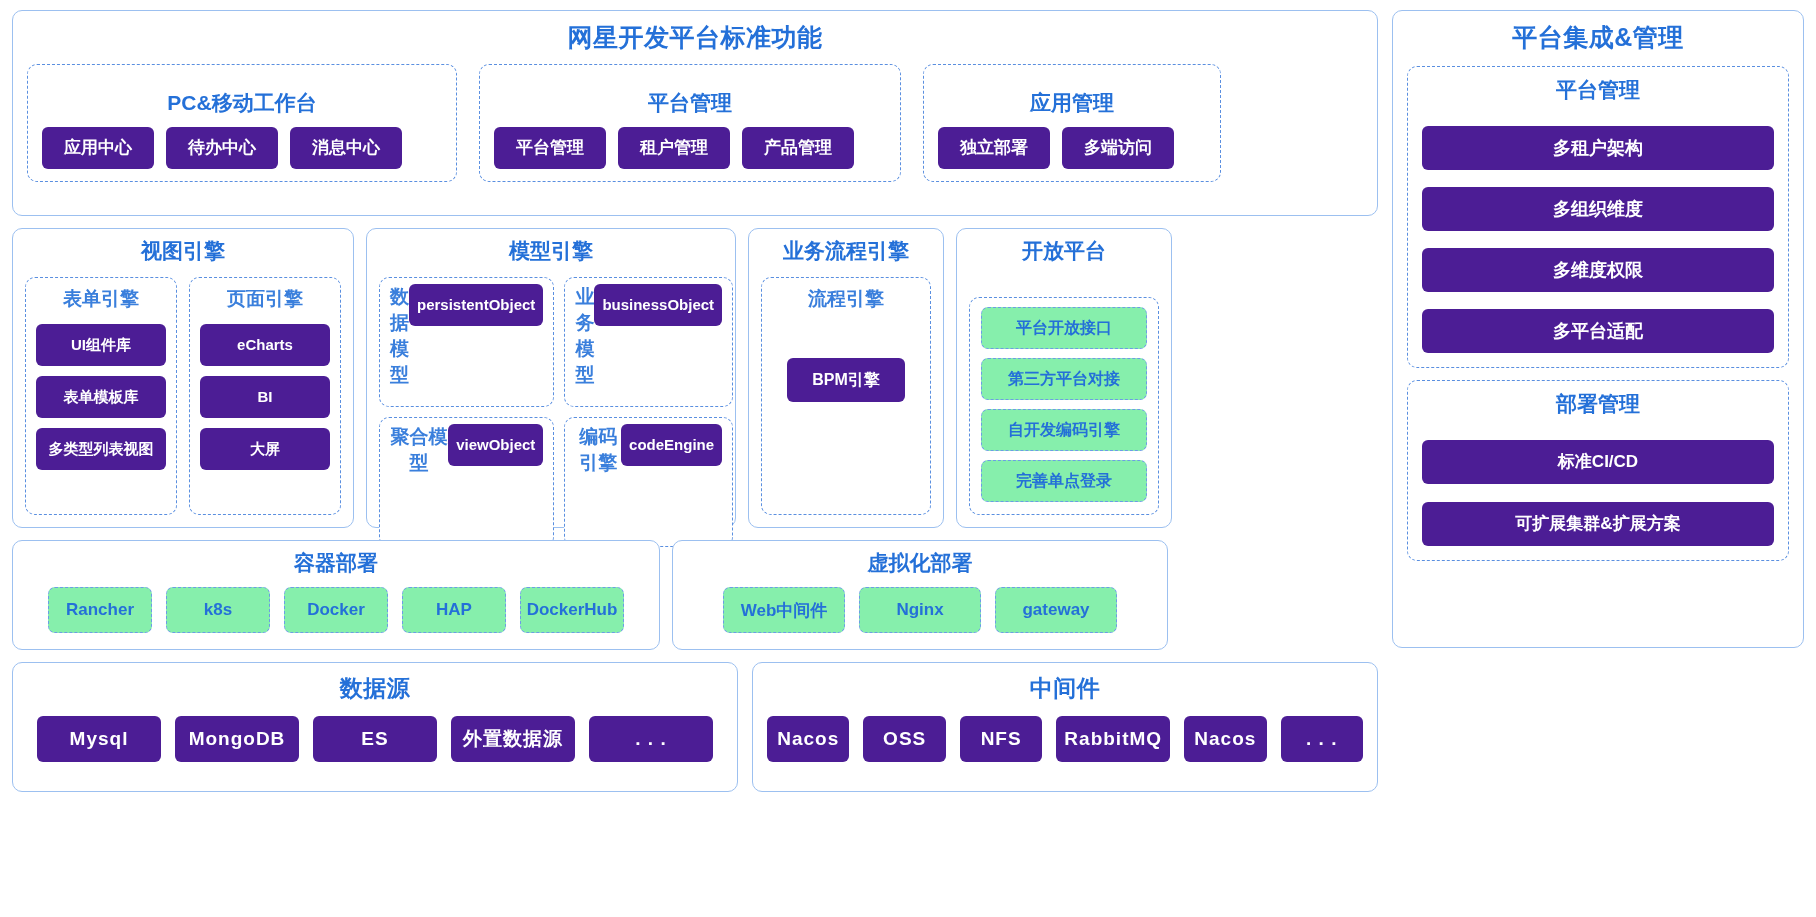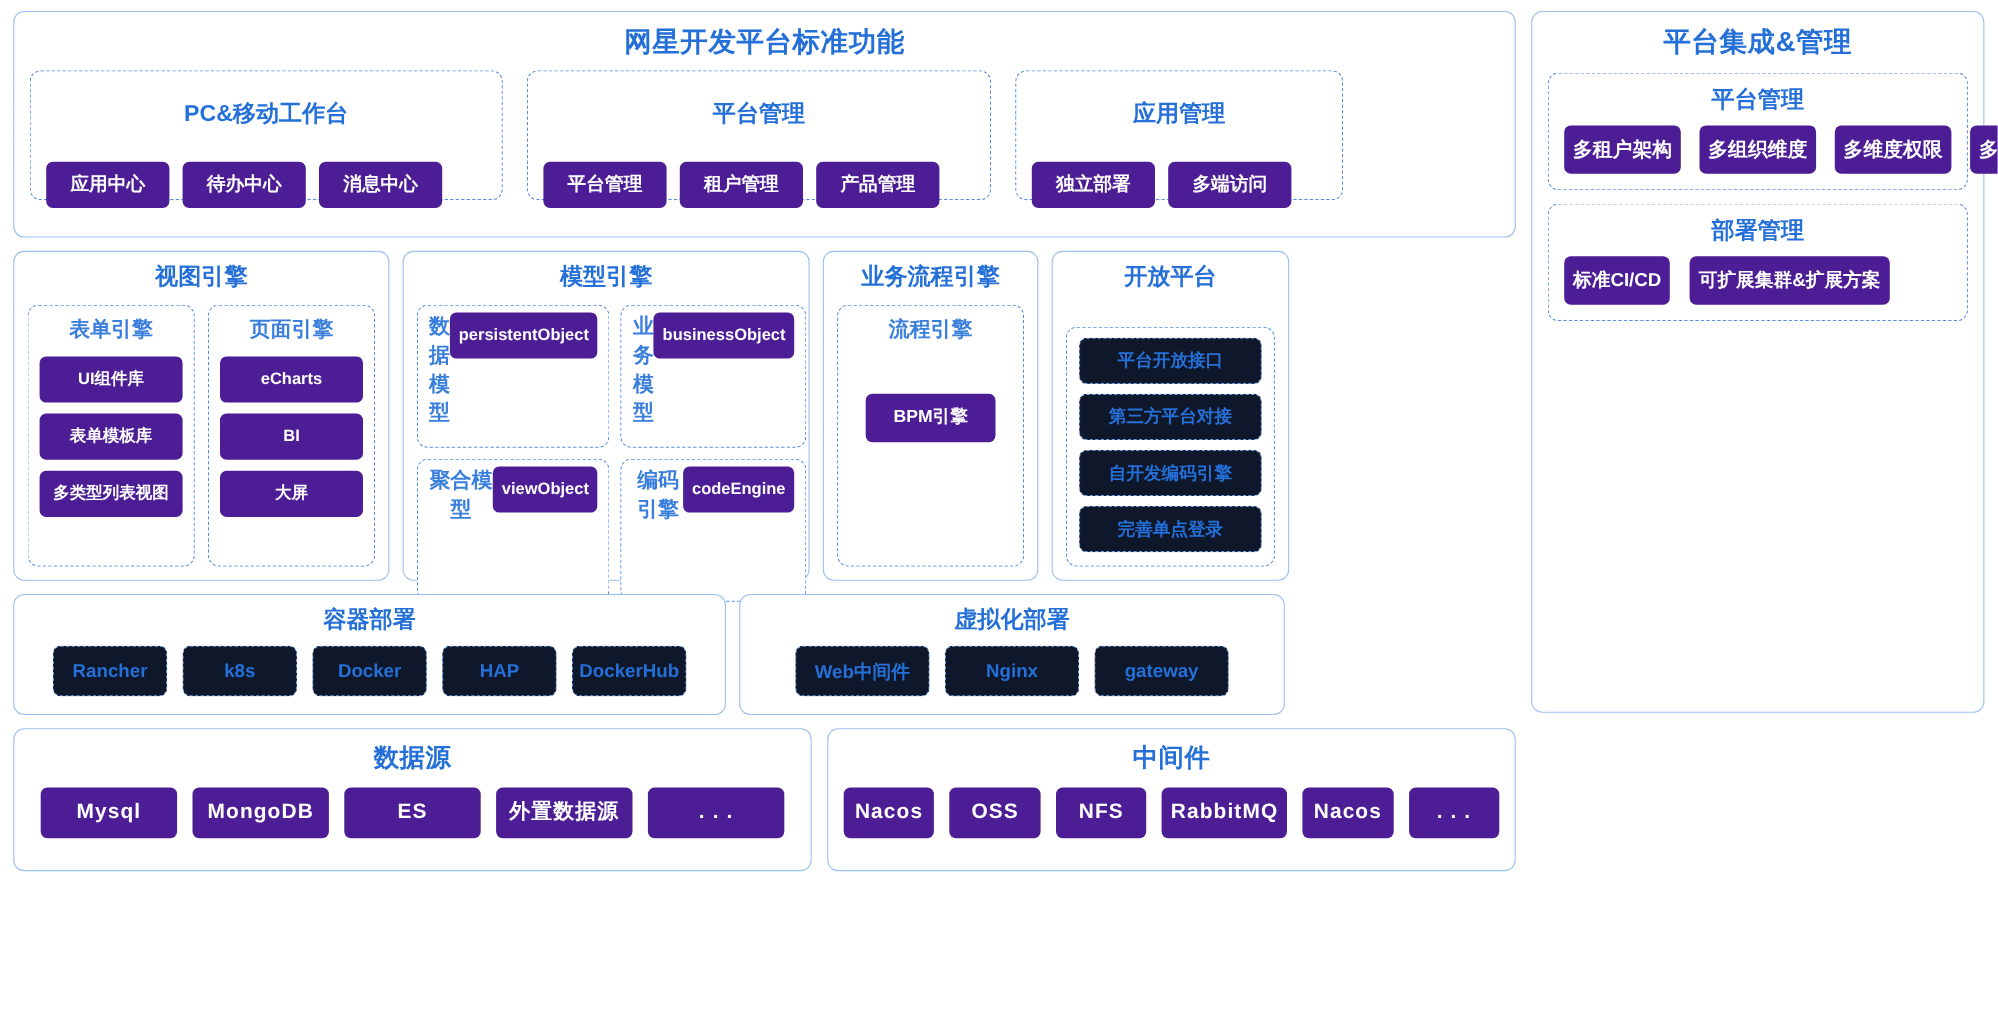--- a/index.html
+++ b/index.html
@@ -62,29 +62,29 @@
   
   .ochip {
     border: 1.4px dashed #6d9ce6;
     border-radius: 7px;
     color: #2470d8;
     font-weight: bold;
     font-size: 16px;
     display: flex; align-items: center; justify-content: center;
     text-align: left;
     padding: 6px 8px;
-    background: #0f172a;
+    background: #86efac;
     white-space: nowrap;
   }
 
   
   .top-panel { height: 206px; padding: 10px 14px 14px; }
   .top-panel .title-xl { margin-bottom: 10px; }
   .top-groups { display: flex; gap: 22px; height: 118px; }
-  .tg { flex: 0 0 auto; padding: 24px 14px 12px; display: flex; flex-direction: column; gap: 20px; }
+  .tg { flex: 0 0 auto; padding: 24px 14px 12px; display: flex; flex-direction: column; }
   .tg .title-lg { margin-bottom: 10px; }
   .tg-row { display: flex; gap: 12px; align-items: center; }
   .tg-chip { height: 42px; min-width: 112px; font-size: 17px; }
   .tg-w  { width: 430px; }
   .tg-w2 { width: 422px; }
   .tg-w3 { width: 298px; }
 
   
   .engines { display: flex; gap: 12px; height: 300px; }
   .eng { padding: 8px 12px 12px; display: flex; flex-direction: column; }
@@ -134,21 +134,21 @@
   .panel-middleware { width: 626px; }
   .panel-datasource .chip { width: 124px; }
   .panel-middleware .chip { width: 118px; }
 
   
   .right-panel { height: 638px; padding: 10px 14px 14px; display: flex; flex-direction: column; }
   .right-panel > .title-xl { margin-bottom: 12px; }
   .rg { padding: 9px 14px 14px; display: flex; flex-direction: column; }
   .rg .title-lg { margin-bottom: 10px; }
   .rg .chip { height: 44px; font-size: 18px; }
-  .rg-stack { display: flex; flex-direction: row; gap: 17px; }
+  .rg-stack { display: flex; flex-direction: column; gap: 17px; margin-top: 12px; }
   .rg-platform { margin-bottom: 12px; }
   .rg-deploy { }
   .rg-deploy .rg-stack { gap: 18px; }
   .rg-deploy .chip { font-size: 17px; }
 </style>
 </head>
 <body>
 
 <div id="root">
 

